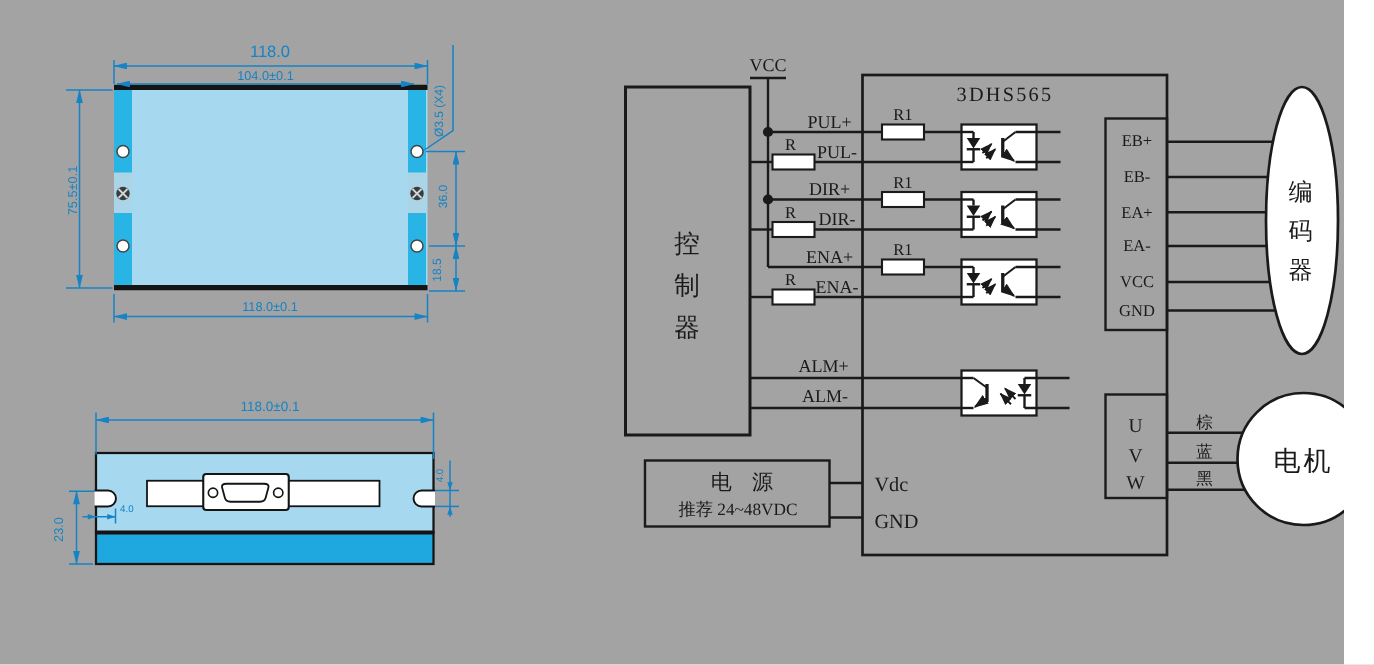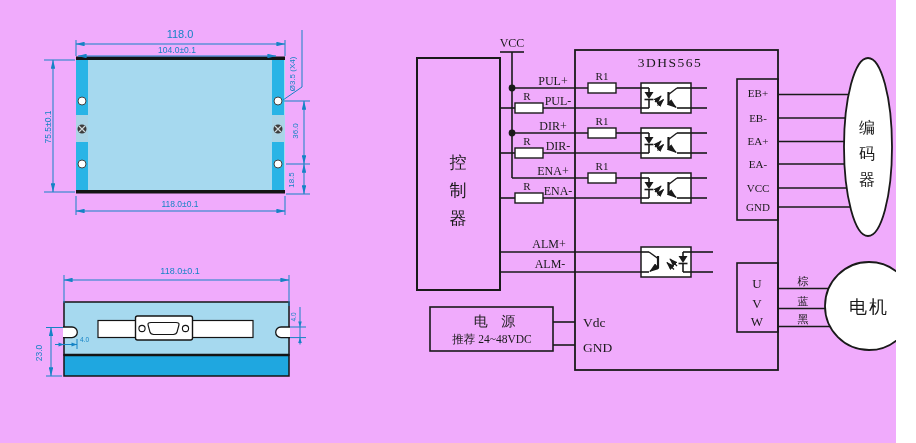--- a/index.html
+++ b/index.html
@@ -1,16 +1,16 @@
 <!DOCTYPE html>
 <html><head>
 <meta charset="utf-8">
 <style>
   html,body{margin:0;padding:0;background:#fff;}
-  #stage{position:relative;width:896px;height:443px;background:#f0abfc;overflow:hidden;
+  #stage{position:relative;width:896px;height:443px;background:#a3a3a3;overflow:hidden;
          font-family:"Liberation Sans", sans-serif;}
   svg{position:absolute;left:0;top:0;}
   .dimt{font-family:"Liberation Sans", sans-serif;fill:#1583c5;}
   .sch{font-family:"Liberation Serif", serif;fill:#1a1a1a;}
   .bl{stroke:#1583c5;stroke-width:1;fill:none;}
   .kl{stroke:#1a1a1a;stroke-width:1.6;fill:none;}
   .kbox{stroke:#1a1a1a;fill:none;}
   .wbox{stroke:#1a1a1a;fill:#ffffff;}
 </style>
 </head>

